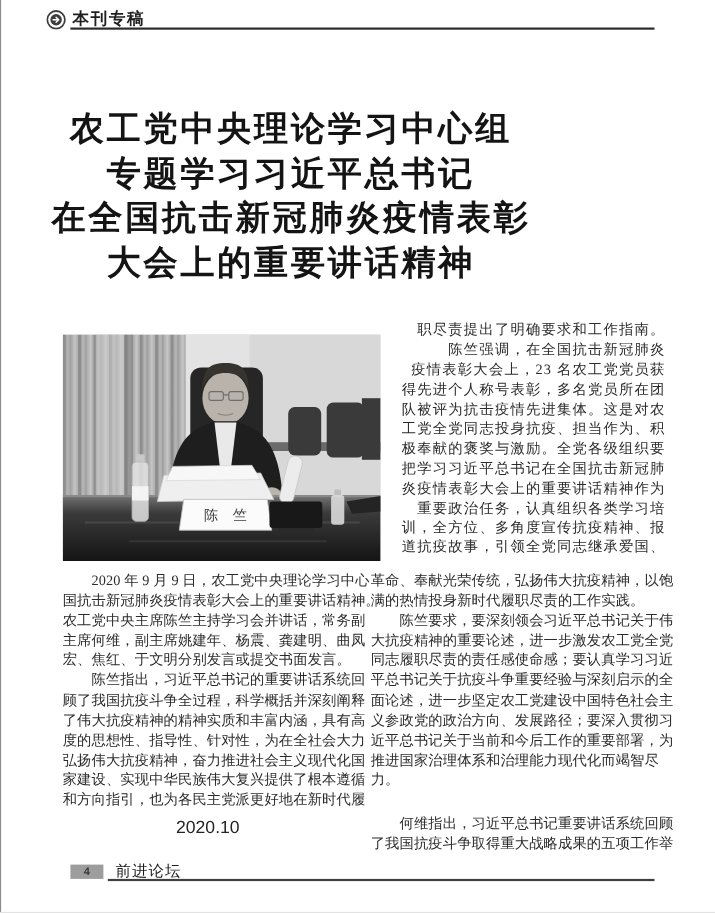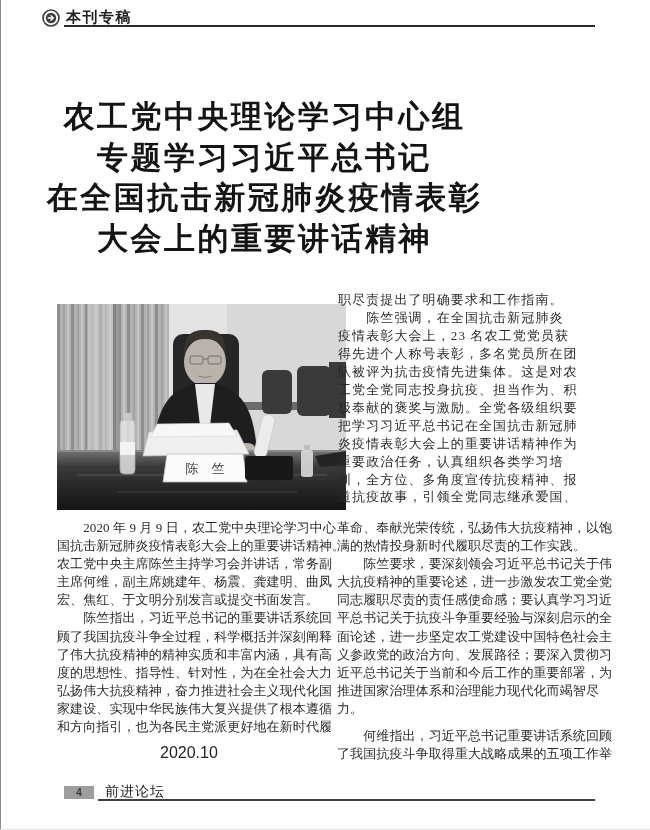--- a/index.html
+++ b/index.html
@@ -26,24 +26,24 @@
     font-size:31px;line-height:40.5px;letter-spacing:2.5px;color:#141414;
   }
   .article-title .text-line{white-space:nowrap;}
 
   
   .article-photo{position:absolute;left:57px;top:304px;width:289px;height:206px;}
 
   
   .col{position:absolute;font-size:13px;line-height:18.1px;color:#2b2b2b;}
   .col .text-line{white-space:nowrap;}
-  .col-right-top{left:338px;top:291px;width:248px;line-height:17.95px;letter-spacing:1.1px;}
+  .col-right-top{left:357px;top:291px;width:248px;line-height:17.95px;letter-spacing:1.1px;text-align:right;}
   .col-left{left:57px;top:519px;width:278px;letter-spacing:0.1px;}
   .col-right-low{left:337px;top:519px;width:278px;letter-spacing:0.1px;}
-  .para-gap{margin-top:9px;}
+  .para-gap{margin-top:22px;}
 
   
   .page-badge{
     position:absolute;left:64px;top:786px;width:30px;height:13px;background:#9d9d9d;
     font-family:"Liberation Sans", sans-serif;font-weight:bold;font-size:10px;
     color:#3a3a3a;text-align:center;line-height:13px;
   }
   .journal-name{
     position:absolute;left:105px;top:783px;
     font-family:"Liberation Sans", sans-serif;font-weight:normal;

